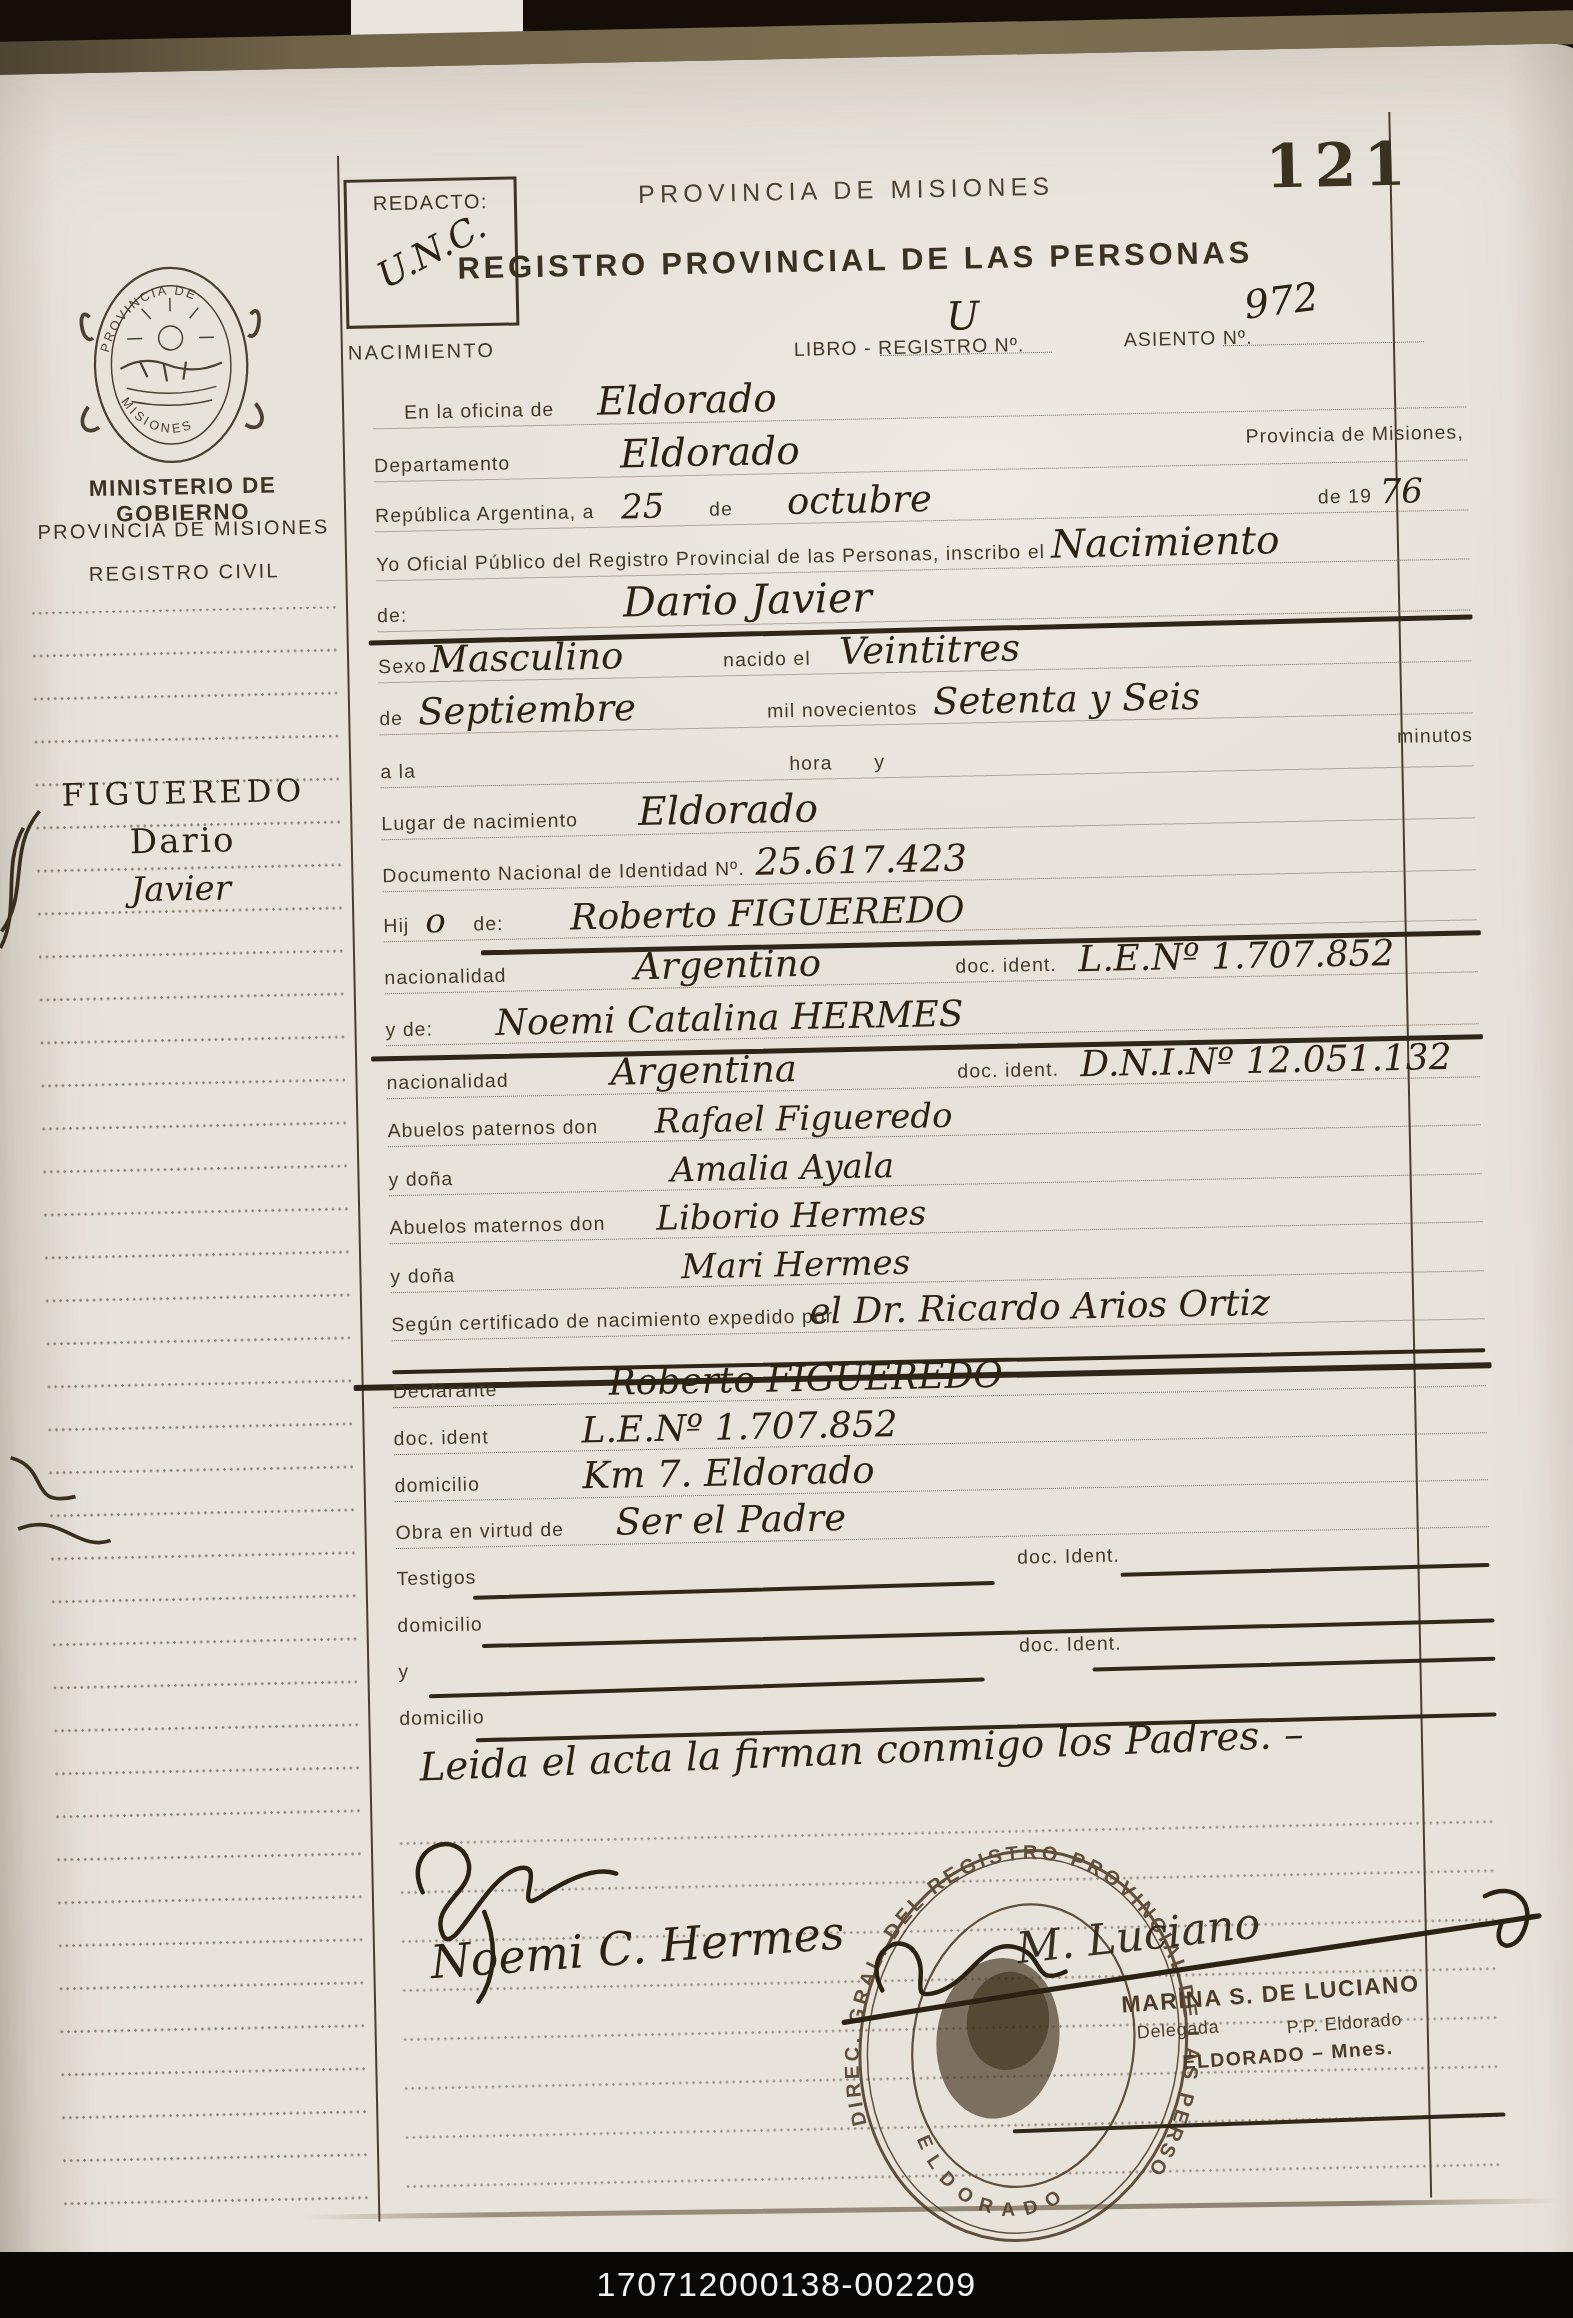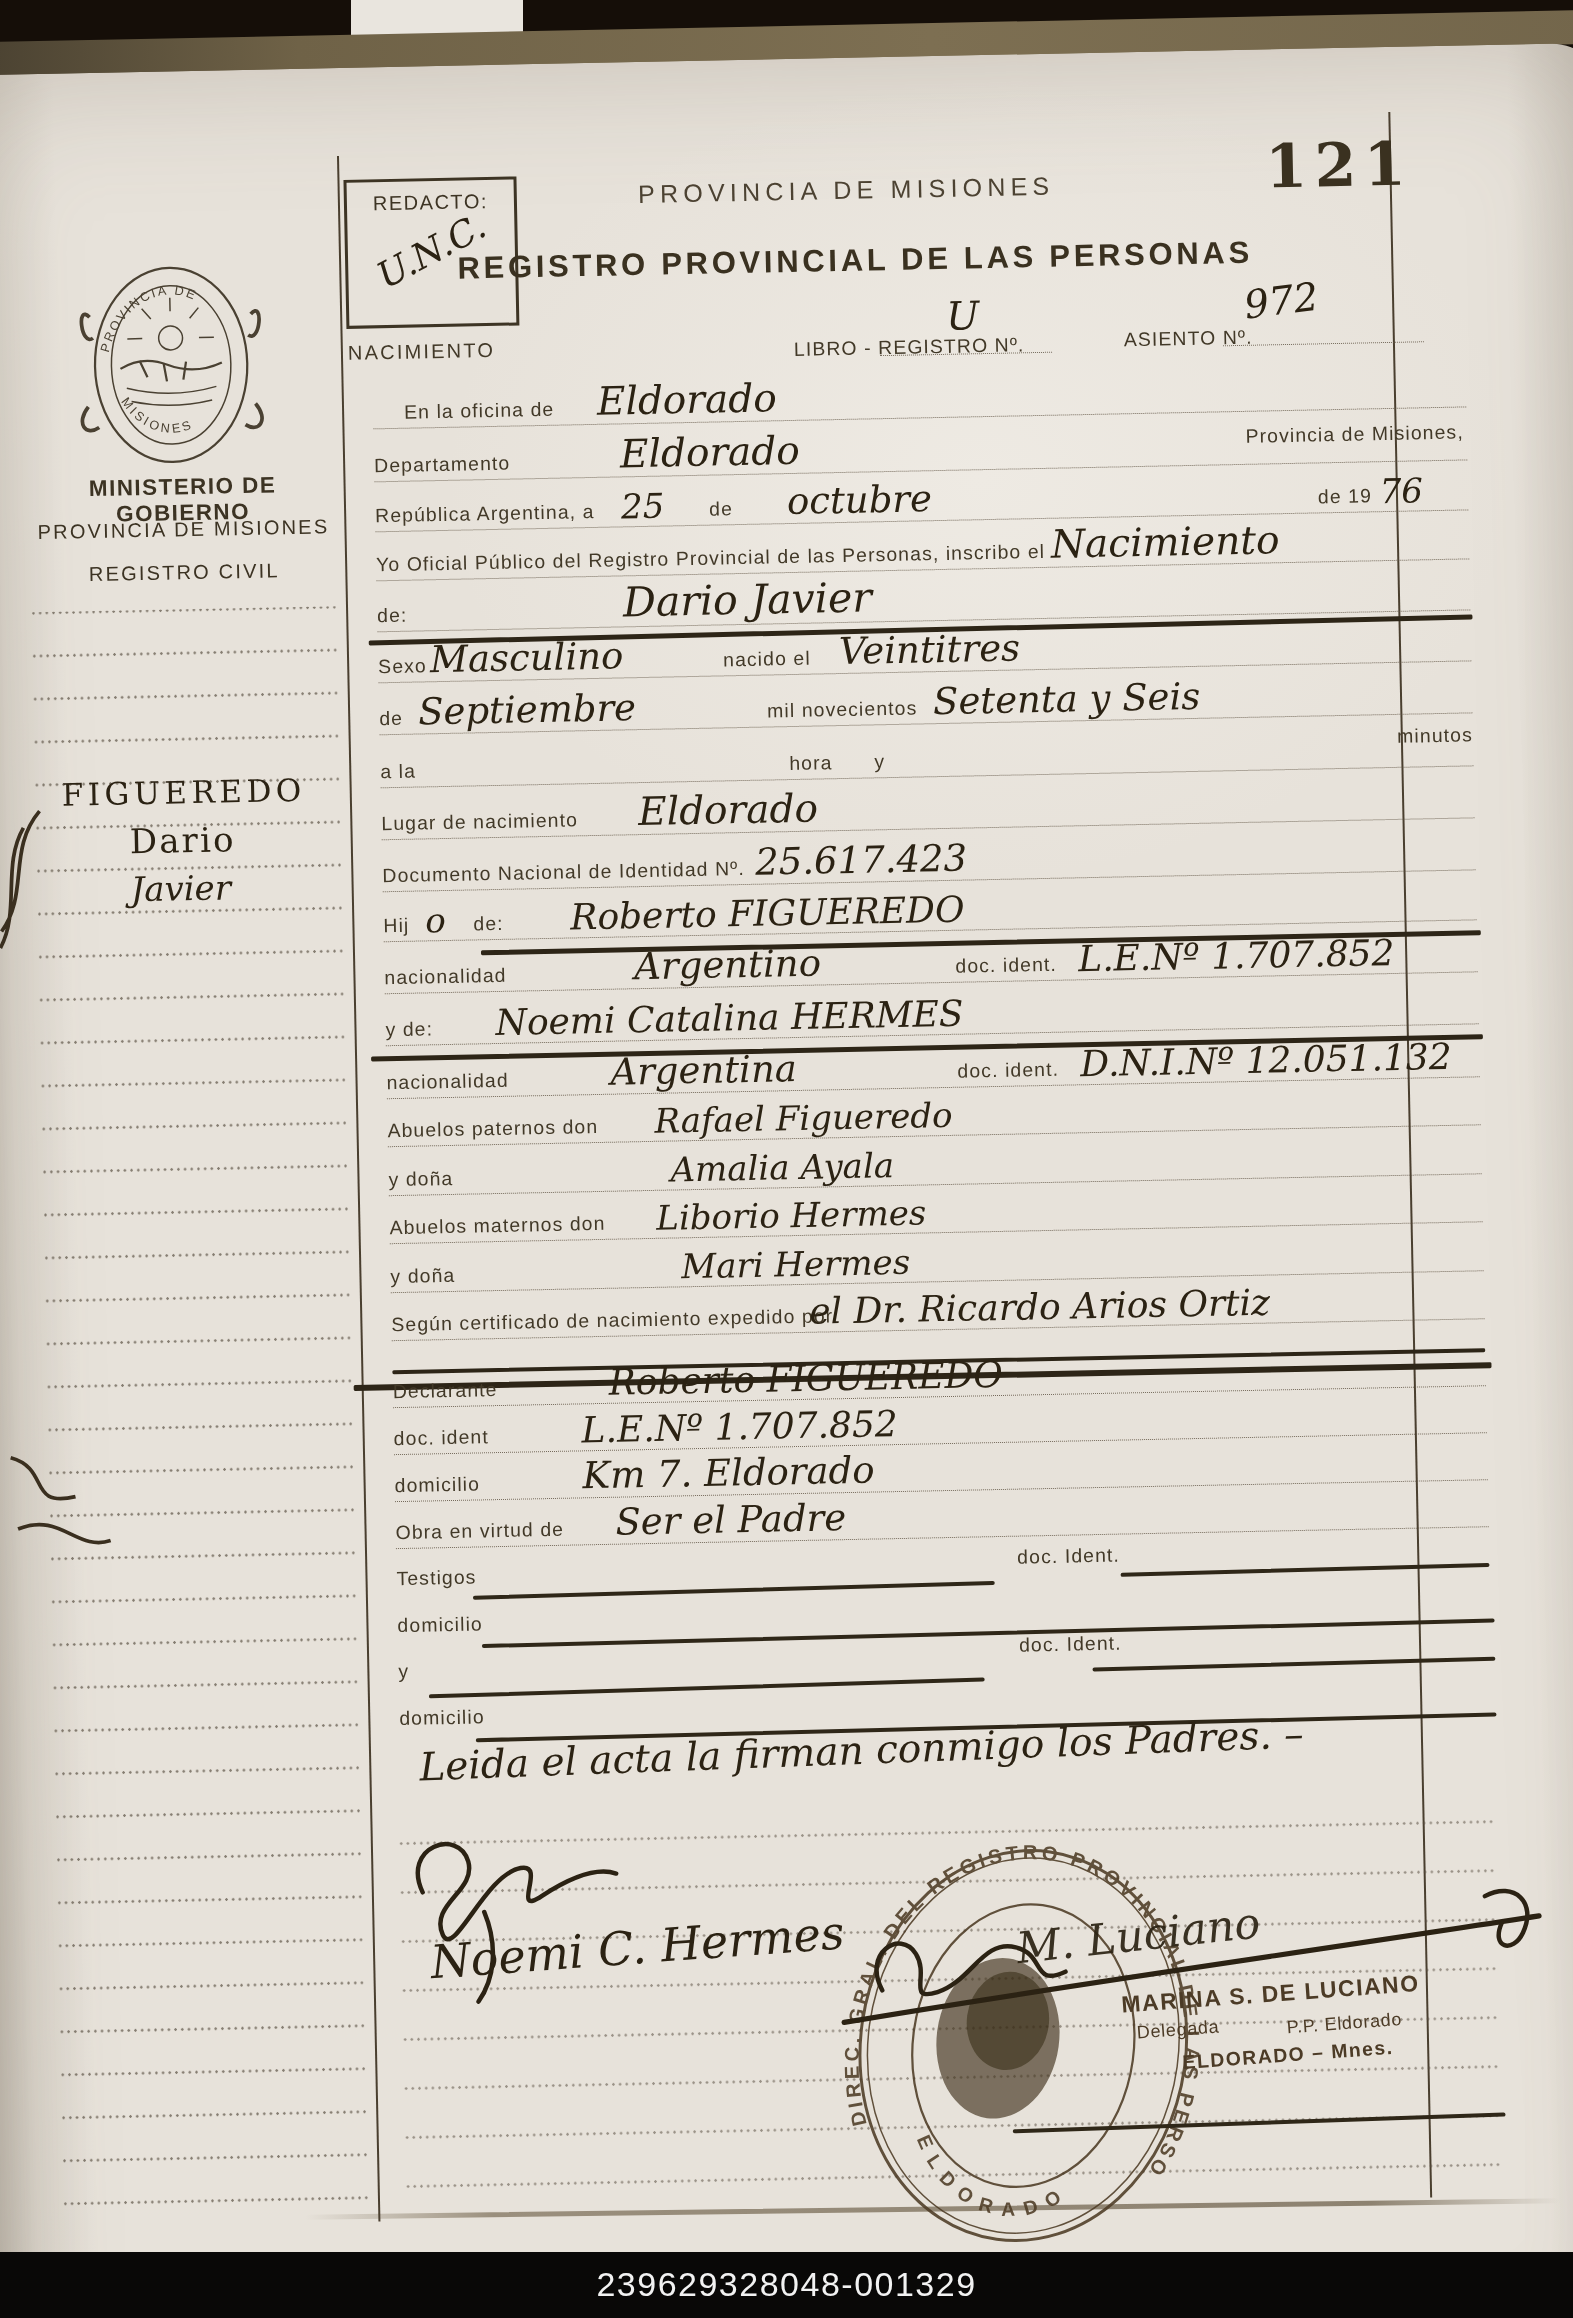--- a/index.html
+++ b/index.html
@@ -317,16 +317,16 @@
     </svg>
     <div class="sig-luc-name hw">M. Luciano</div>
     <div class="stampblock st-name">MARINA S. DE LUCIANO</div>
     <div class="stampblock st-role">Delegada</div>
     <div class="stampblock st-office">P.P. Eldorado</div>
     <div class="stampblock st-place">ELDORADO – Mnes.</div>
     <div class="pen" style="left:993px;top:2146px;width:493px;height:3.7px;transform:rotate(-.8deg);"></div>
   </div>
 
   <div class="bottom-bar">
-    <span>239629328048-001329</span>
+    <span>170712000138-002209</span>
   </div>
 </div>
 
 
 </body></html>

